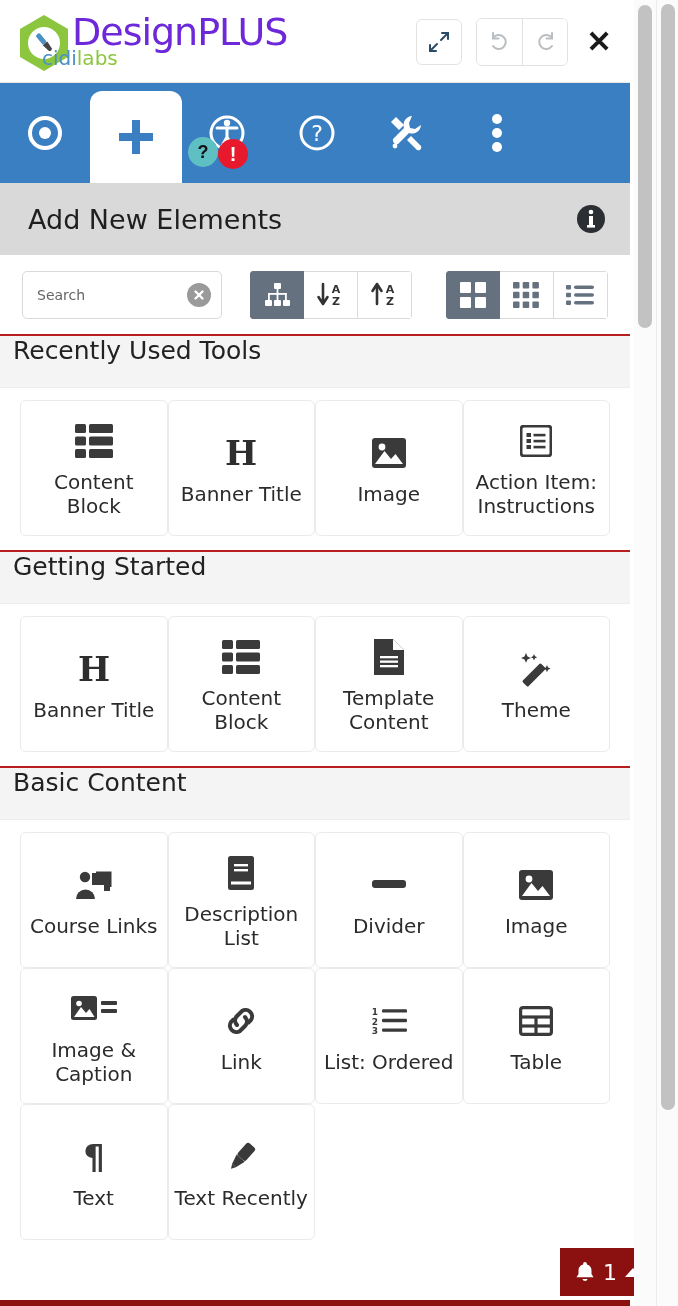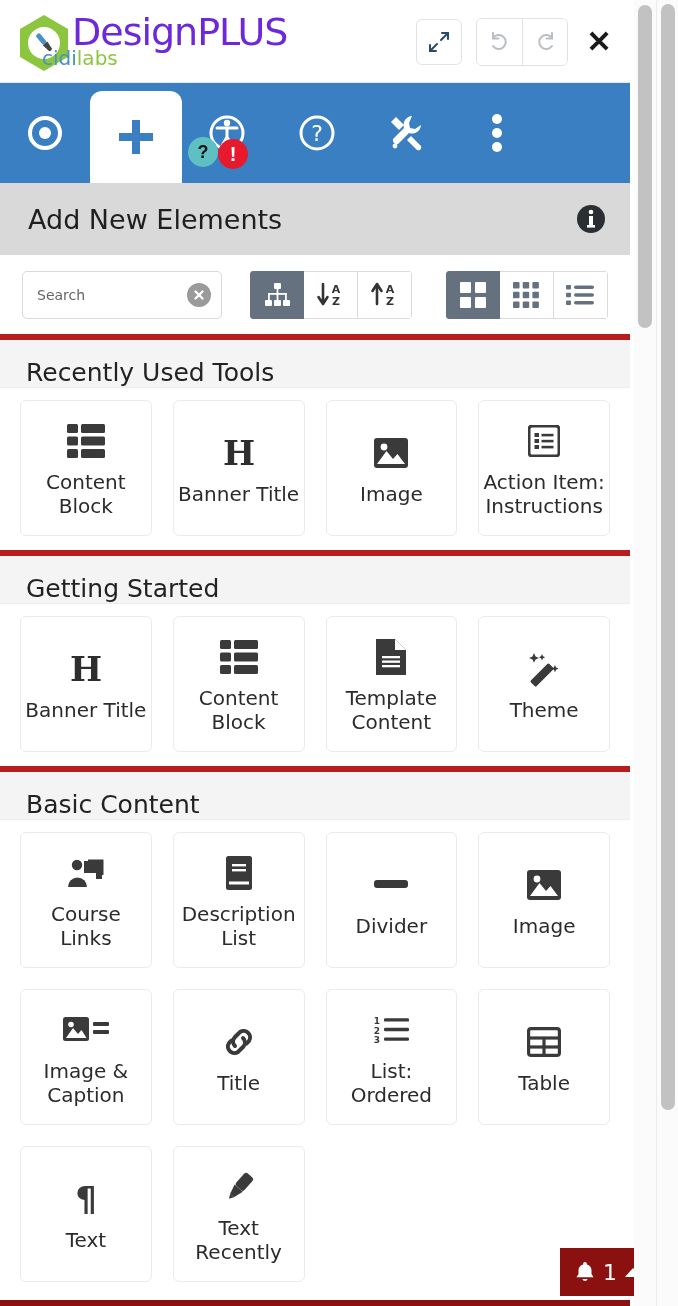--- a/index.html
+++ b/index.html
@@ -139,31 +139,31 @@
   .btn-group.second { margin-left: 34px; }
   .tgl {
     width: 58px; height: 48px; background: #fff; border: 1px solid #dadada;
     display: flex; align-items: center; justify-content: center;
   }
   .tgl + .tgl { border-left: none; }
   .tgl.on { background: #667180; border-color: #667180; }
 
   
   .sec-head {
-    background: #f4f4f4; height: 54px; display: flex; align-items: flex-end;
-    padding-left: 26px;
-    border-top: 6px solid #b91c1c; border-bottom: 1px solid #ececec;
+    background: #f4f4f4; height: 54px; display: flex; align-items: flex-start;
+    padding-left: 13px;
+    border-top: 2px solid #b91c1c; border-bottom: 1px solid #ececec;
   }
   .sec-head h2 {
     font-size: 25px; font-weight: 400; color: #222;
     font-family: "DejaVu Sans", sans-serif;
   }
   .grid {
     display: grid; grid-template-columns: repeat(4, 1fr);
-    gap: 21px; padding: 12px 20px 14px 20px; background: #fff;
+    gap: 0; padding: 12px 20px 14px 20px; background: #fff;
   }
   .card {
     height: 136px; border: 1px solid #ebebeb; border-radius: 6px;
     background: #fff; display: flex; flex-direction: column;
     align-items: center; justify-content: center; padding: 6px 4px;
   }
   .card .ico { height: 46px; display: flex; align-items: center; justify-content: center; }
   .card .lbl {
     margin-top: 6px; font-size: 20px; color: #2b2b2b; text-align: center;
     line-height: 24px; font-family: "DejaVu Sans", sans-serif;
@@ -561,21 +561,21 @@
         </span>
         <span class="lbl">Image &amp; Caption</span>
       </div>
       <div class="card">
         <span class="ico">
           <svg width="34" height="34" viewBox="0 0 34 34" fill="none" stroke="#3a3a3a" stroke-width="4" stroke-linecap="round">
             <path d="M13 21 a6.5 6.5 0 0 1 0 -9 l5 -5 a6.5 6.5 0 0 1 9 9 l-2.5 2.5"></path>
             <path d="M21 13 a6.5 6.5 0 0 1 0 9 l-5 5 a6.5 6.5 0 0 1 -9 -9 l2.5 -2.5"></path>
           </svg>
         </span>
-        <span class="lbl">Title</span>
+        <span class="lbl">Link</span>
       </div>
       <div class="card">
         <span class="ico">
           <svg width="36" height="28" viewBox="0 0 36 28" fill="#3a3a3a">
             <text x="4" y="8" font-size="9" text-anchor="middle" font-family="DejaVu Sans, sans-serif" font-weight="bold">1</text>
             <text x="4" y="17.5" font-size="9" text-anchor="middle" font-family="DejaVu Sans, sans-serif" font-weight="bold">2</text>
             <text x="4" y="27" font-size="9" text-anchor="middle" font-family="DejaVu Sans, sans-serif" font-weight="bold">3</text>
             <rect x="11" y="2.2" width="25" height="3.4" rx="1.2"></rect>
             <rect x="11" y="11.8" width="25" height="3.4" rx="1.2"></rect>
             <rect x="11" y="21.4" width="25" height="3.4" rx="1.2"></rect>

